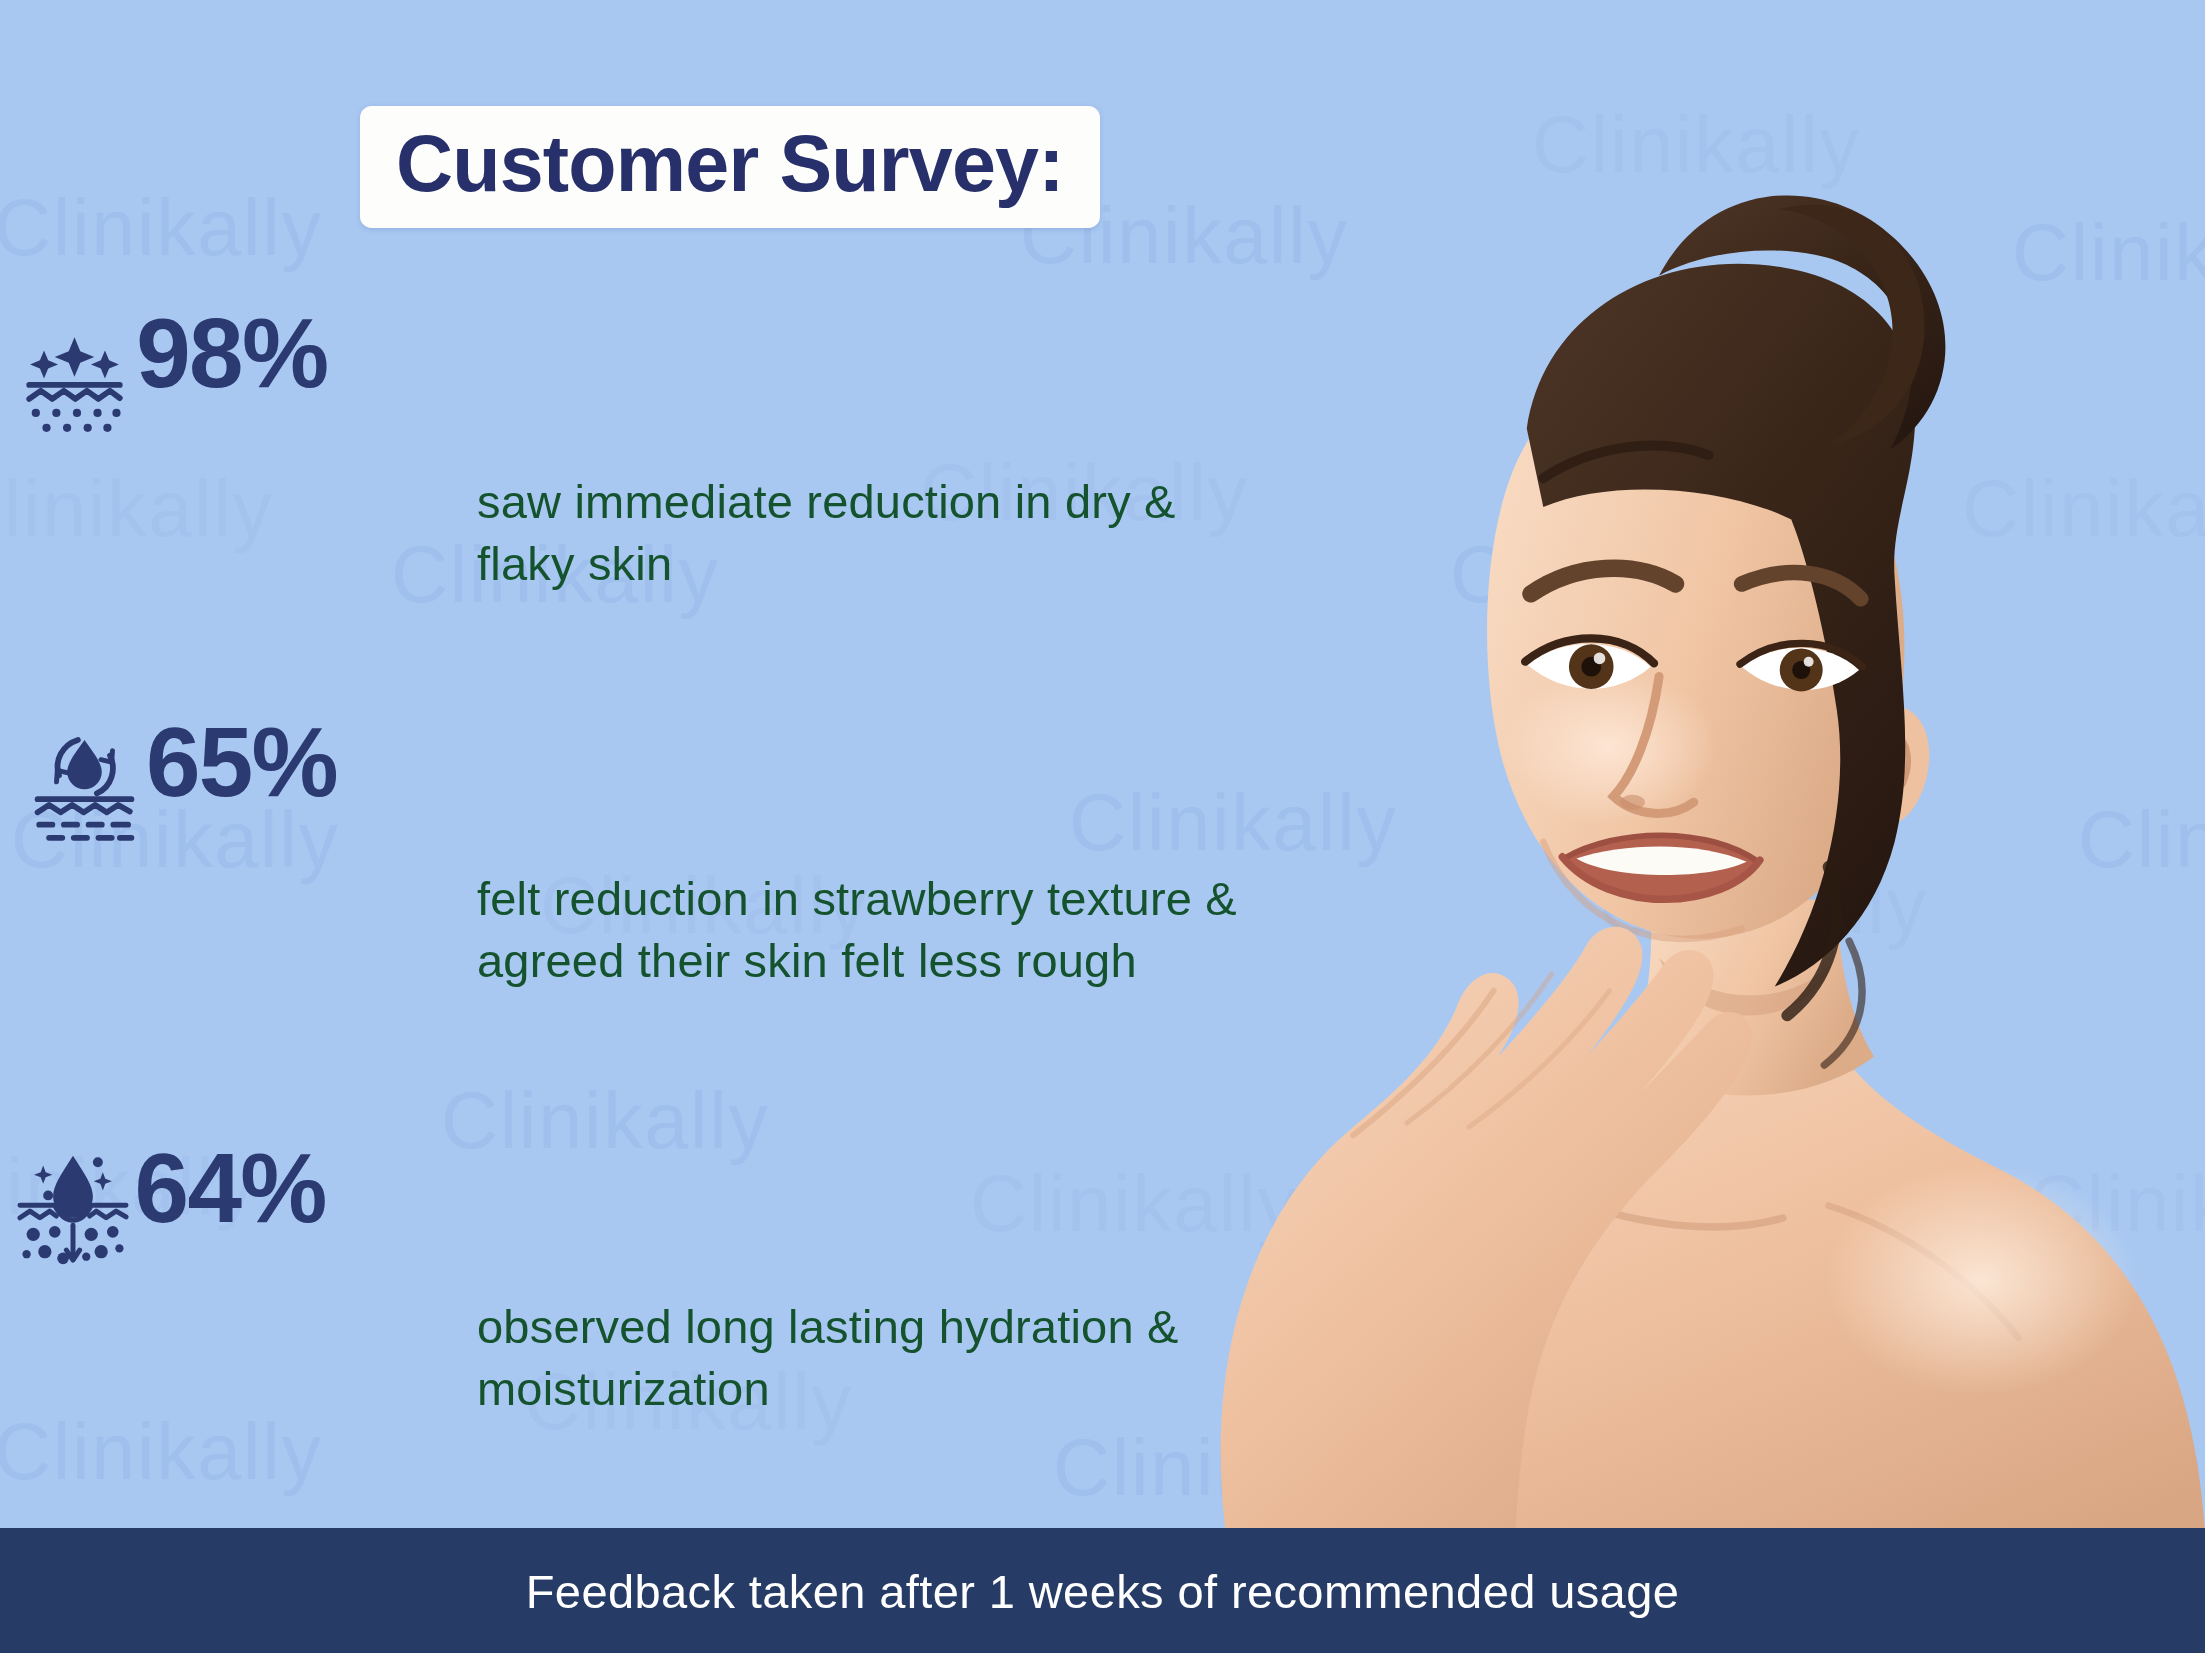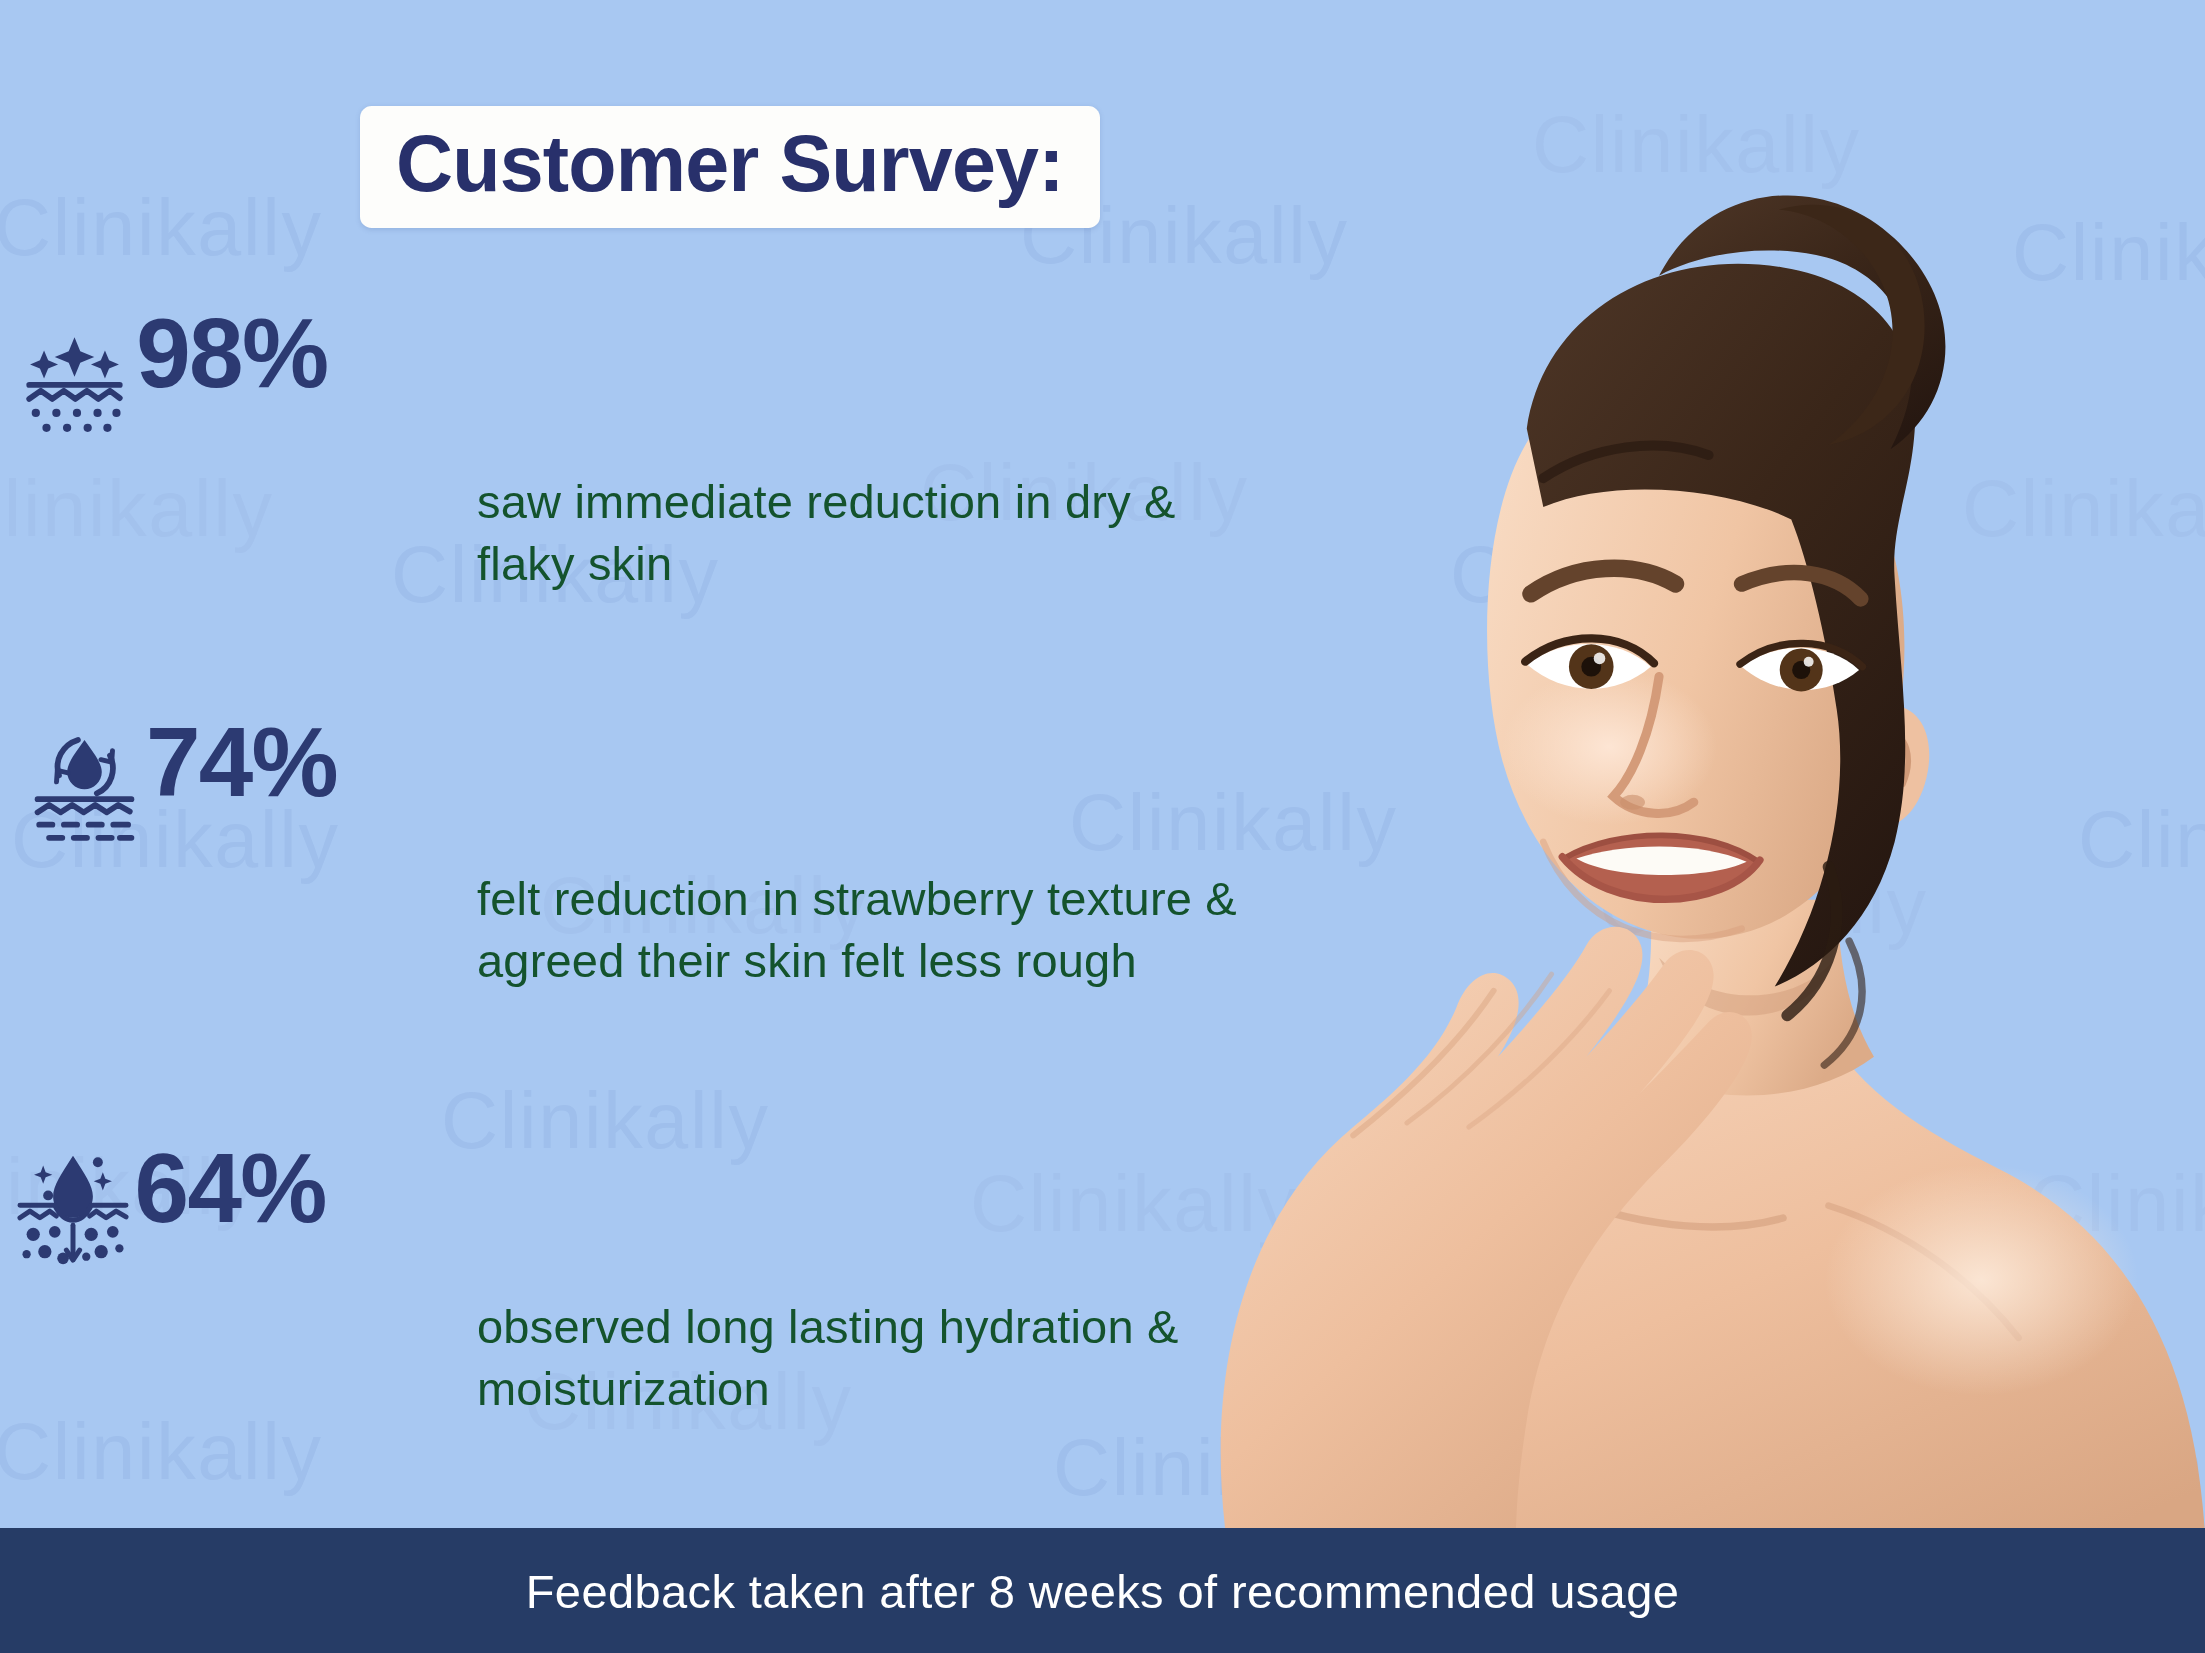--- a/index.html
+++ b/index.html
@@ -351,21 +351,21 @@
             <line x1="10" y1="117" x2="26" y2="117"></line>
             <line x1="40" y1="117" x2="56" y2="117"></line>
             <line x1="70" y1="117" x2="86" y2="117"></line>
             <line x1="100" y1="117" x2="118" y2="117"></line>
             <line x1="22" y1="133" x2="38" y2="133"></line>
             <line x1="52" y1="133" x2="68" y2="133"></line>
             <line x1="82" y1="133" x2="98" y2="133"></line>
             <line x1="108" y1="133" x2="122" y2="133"></line>
           </svg>
         </div>
-        <div class="stat-value">74%</div>
+        <div class="stat-value">65%</div>
       </div>
       <div class="stat-desc">felt reduction in strawberry texture &amp; agreed their skin felt less rough</div>
     </div>
 
     <div class="stat" id="stat-2">
       <div class="stat-head">
         <div class="stat-icon">
           <svg width="116" height="116" viewBox="0 0 140 140" fill="none" stroke="#2c3a72" stroke-width="6" stroke-linecap="round" stroke-linejoin="round">
             <path d="M70 8 C 84 30 94 44 94 57 C 94 72 83 83 70 83 C 57 83 46 72 46 57 C 46 44 56 30 70 8 Z" fill="#2c3a72" stroke="none"></path>
             <path d="M34 20 L37 28 L45 31 L37 34 L34 42 L31 34 L23 31 L31 28 Z" fill="#2c3a72" stroke="none"></path>
@@ -390,17 +390,17 @@
           </svg>
         </div>
         <div class="stat-value">64%</div>
       </div>
       <div class="stat-desc">observed long lasting hydration &amp; moisturization</div>
     </div>
 
   </div>
 
   <div id="footer">
-    <div id="footer-text">Feedback taken after 8 weeks of recommended usage</div>
+    <div id="footer-text">Feedback taken after 1 weeks of recommended usage</div>
   </div>
 
 </div>
 
 
 </body></html>

